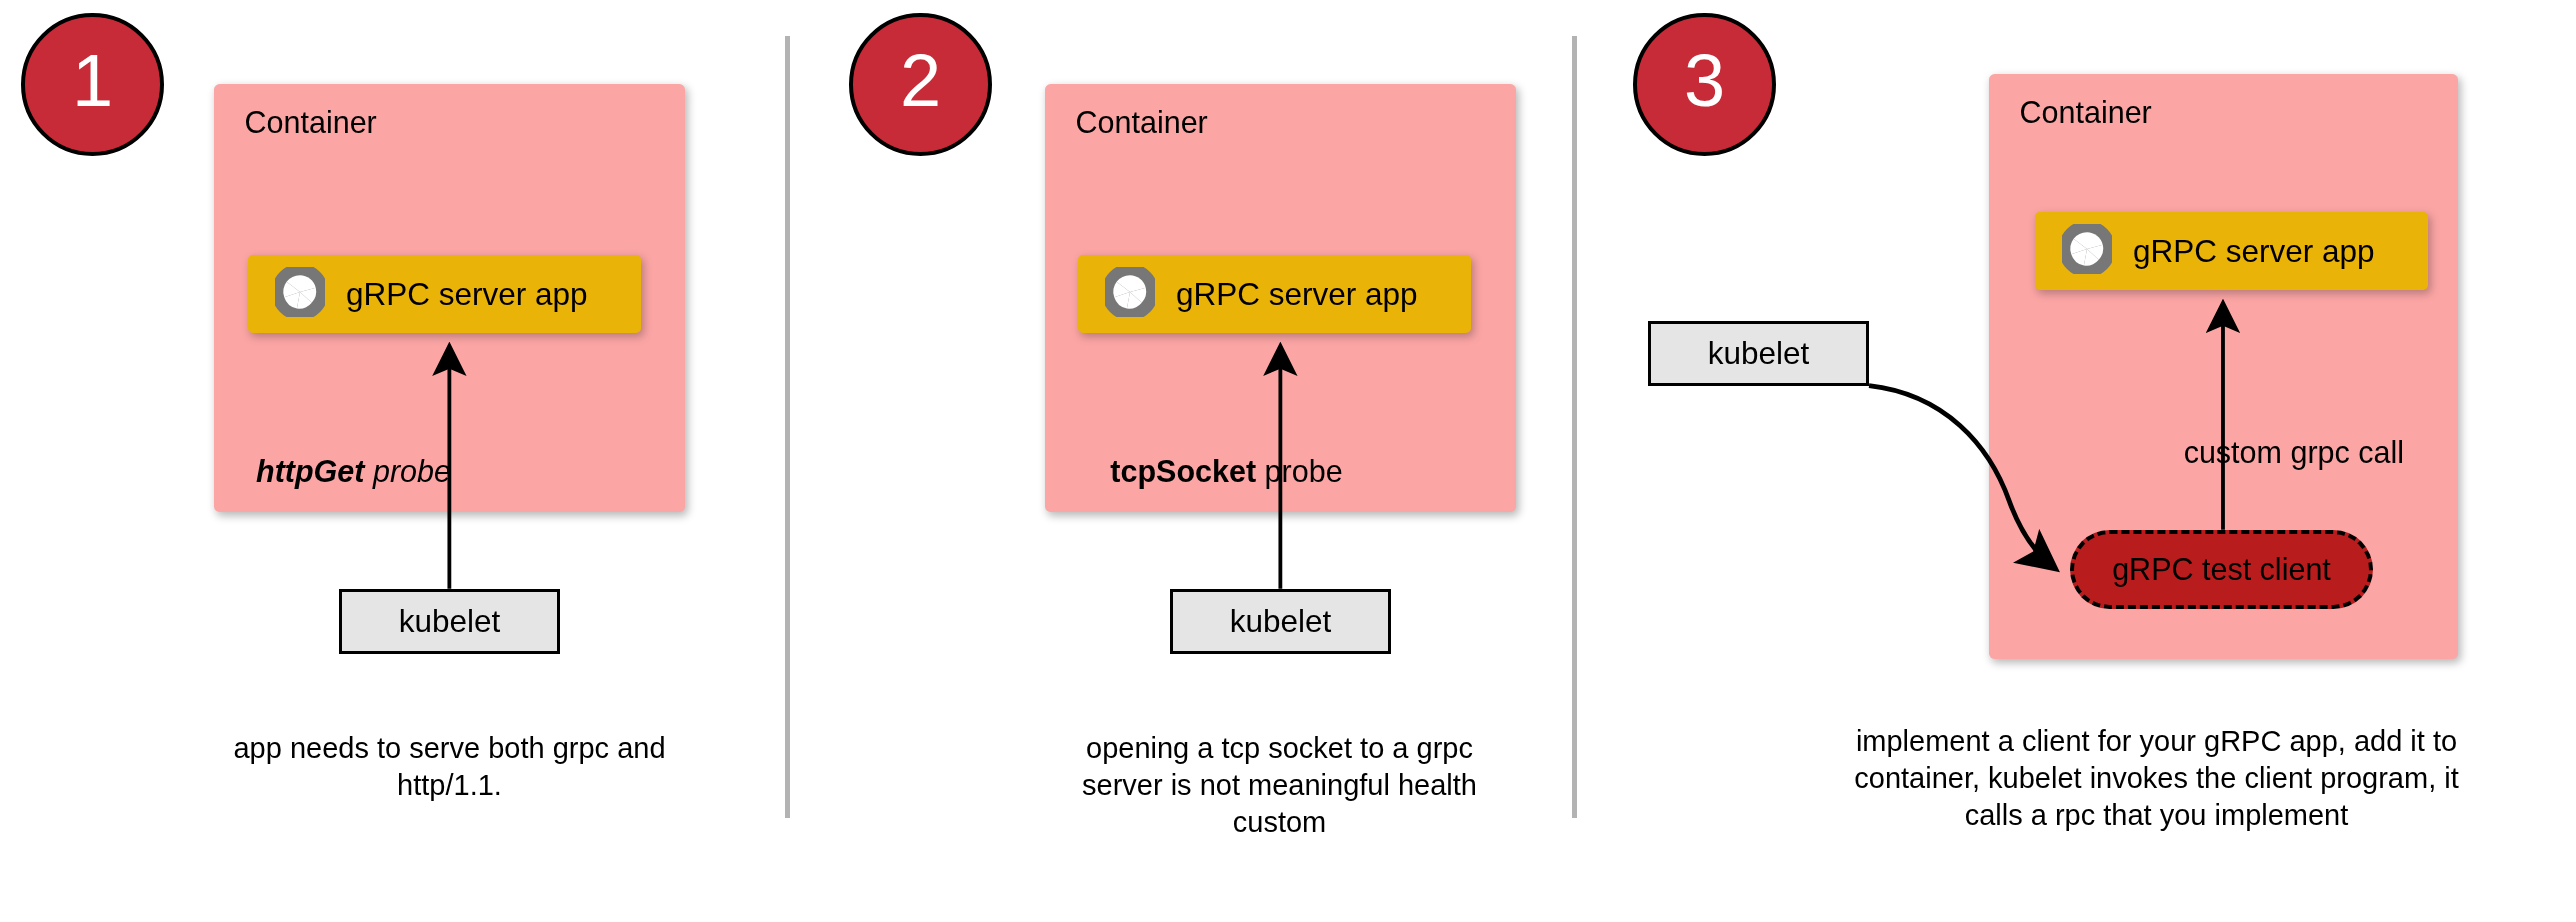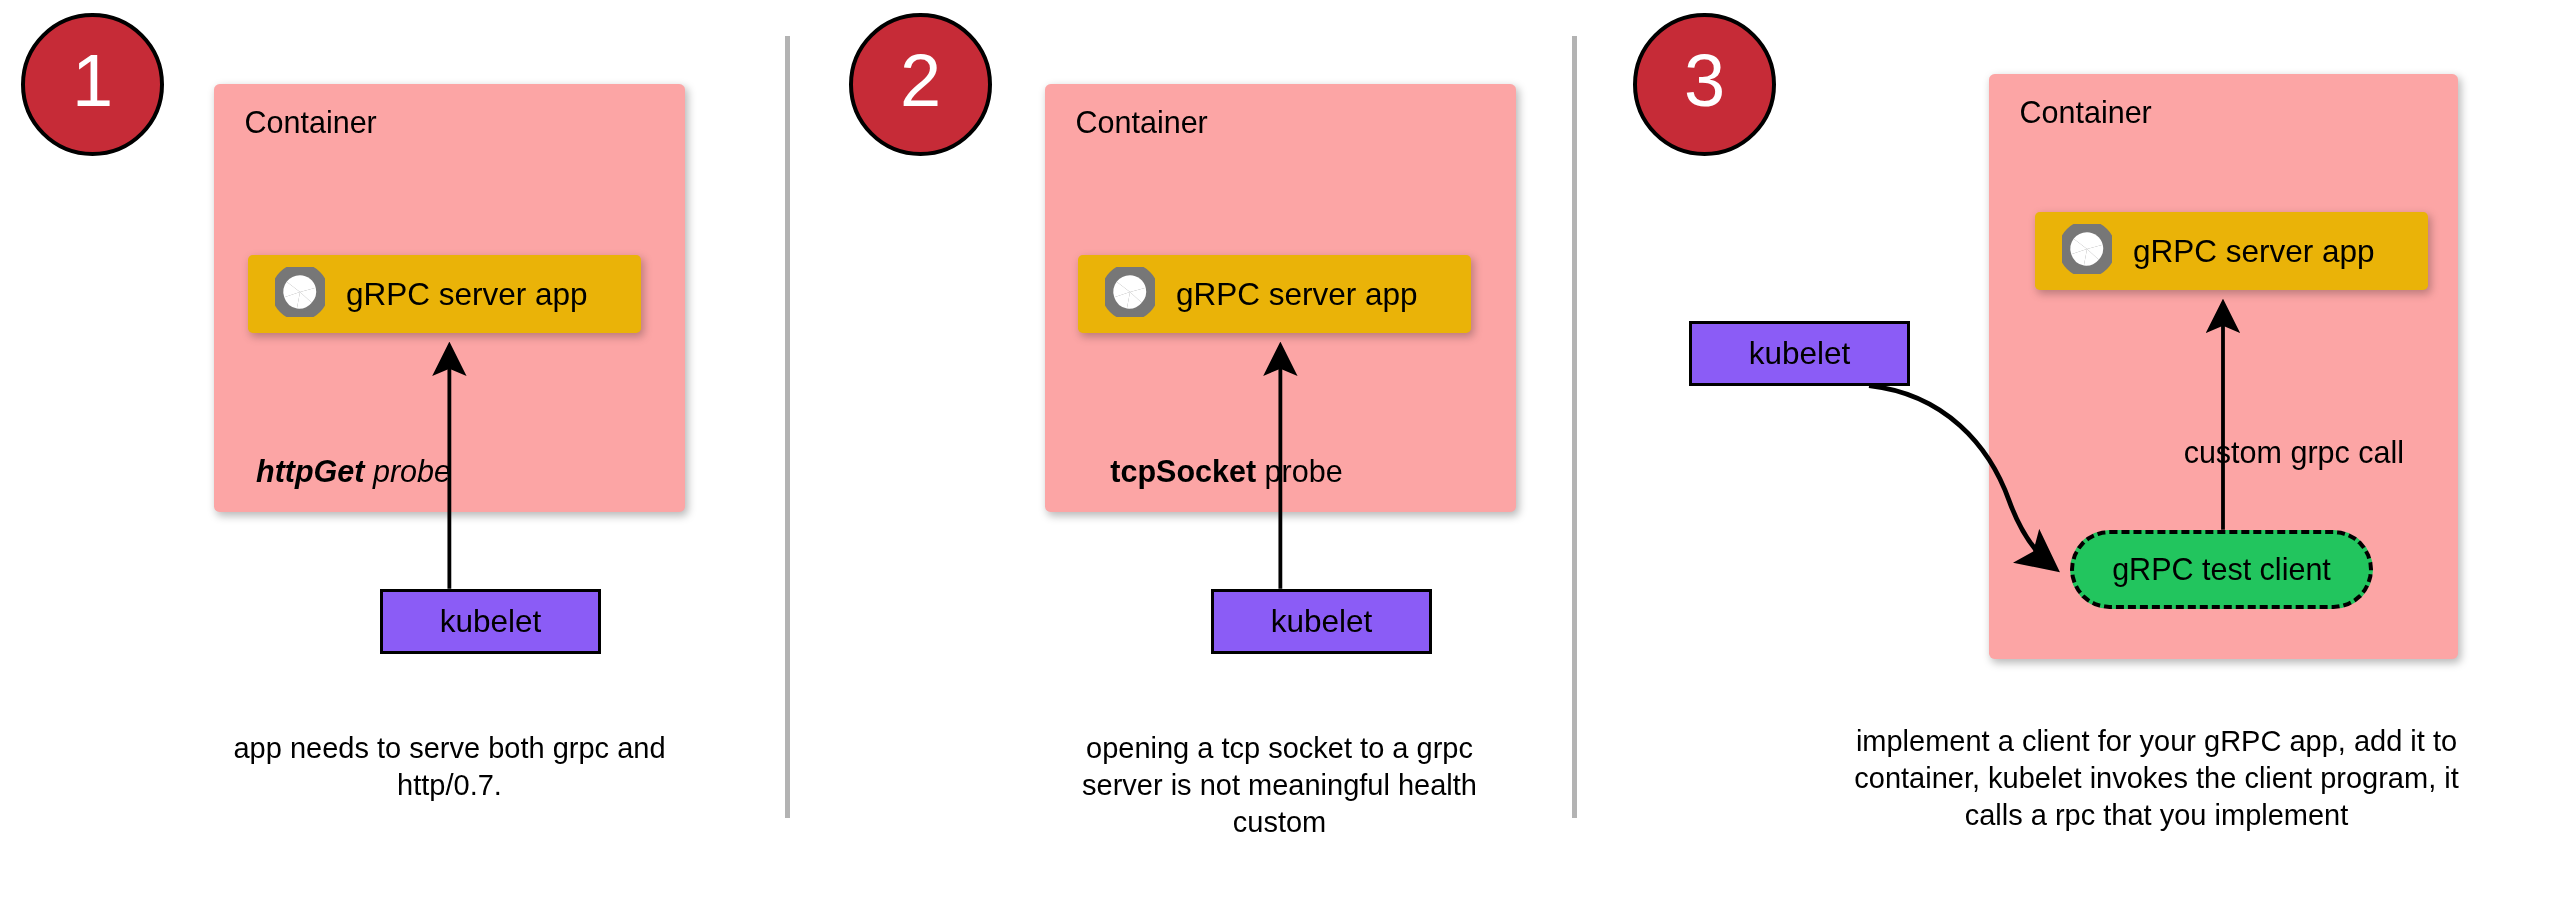--- a/index.html
+++ b/index.html
@@ -32,33 +32,33 @@
 
   .appcard{
     position:absolute;background:#eab308;border-radius:4.8px;
     box-shadow:2.9px 3.8px 8.6px rgba(0,0,0,0.25);
     display:flex;align-items:center;
   }
   .appcard .glyph{margin-left:27px;flex:0 0 auto;display:block;}
   .appcard .apptext{margin-left:21px;font-size:31.5px;color:#000;white-space:nowrap;}
 
   .kubelet-box{
-    position:absolute;background:#8b5cf6;border:3.8px solid #000000;
+    position:absolute;background:#e5e5e5;border:3.8px solid #000000;
     display:flex;align-items:center;justify-content:center;
-    font-size:31.5px;color:#000;box-sizing:border-box;margin-left:41px;
+    font-size:31.5px;color:#000;box-sizing:border-box;
   }
 
   .probe-label{
     position:absolute;font-size:30.5px;color:#000;white-space:nowrap;
     text-align:center;
   }
   .probe-label b{font-weight:bold;}
 
   .pill-dashed{
-    position:absolute;background:#22c55e;border:4.8px dashed #000000;
+    position:absolute;background:#b91c1c;border:4.8px dashed #000000;
     border-radius:55px;display:flex;align-items:center;justify-content:center;
     font-size:30.5px;color:#000;box-sizing:border-box;white-space:nowrap;
   }
 
   .caption{
     position:absolute;font-size:29px;line-height:1.28;color:#000;
     text-align:center;
   }
 
   svg.arrows{position:absolute;left:0;top:0;width:2576px;height:923px;overflow:visible;pointer-events:none;}
@@ -98,21 +98,21 @@
   </div>
 
   <div class="probe-label" style="left:172px;top:454px;width:363px;font-style:italic;">
     <b>httpGet</b><span> probe</span>
   </div>
 
   <div class="kubelet-box" style="left:339px;top:589px;width:221px;height:65px;">
     <span>kubelet</span>
   </div>
 
-  <div class="caption" style="left:227px;top:730px;width:445px;">app needs to serve both grpc and http/0.7.</div>
+  <div class="caption" style="left:227px;top:730px;width:445px;">app needs to serve both grpc and http/1.1.</div>
 
   <div class="badge" style="left:849px;top:13.4px;">
     <span>2</span>
   </div>
 
   <div class="container-box" style="left:1045px;top:84px;width:471px;height:428px;">
     <div class="container-label">Container</div>
   </div>
 
   <div class="appcard" style="left:1078px;top:255px;width:393px;height:78px;">

